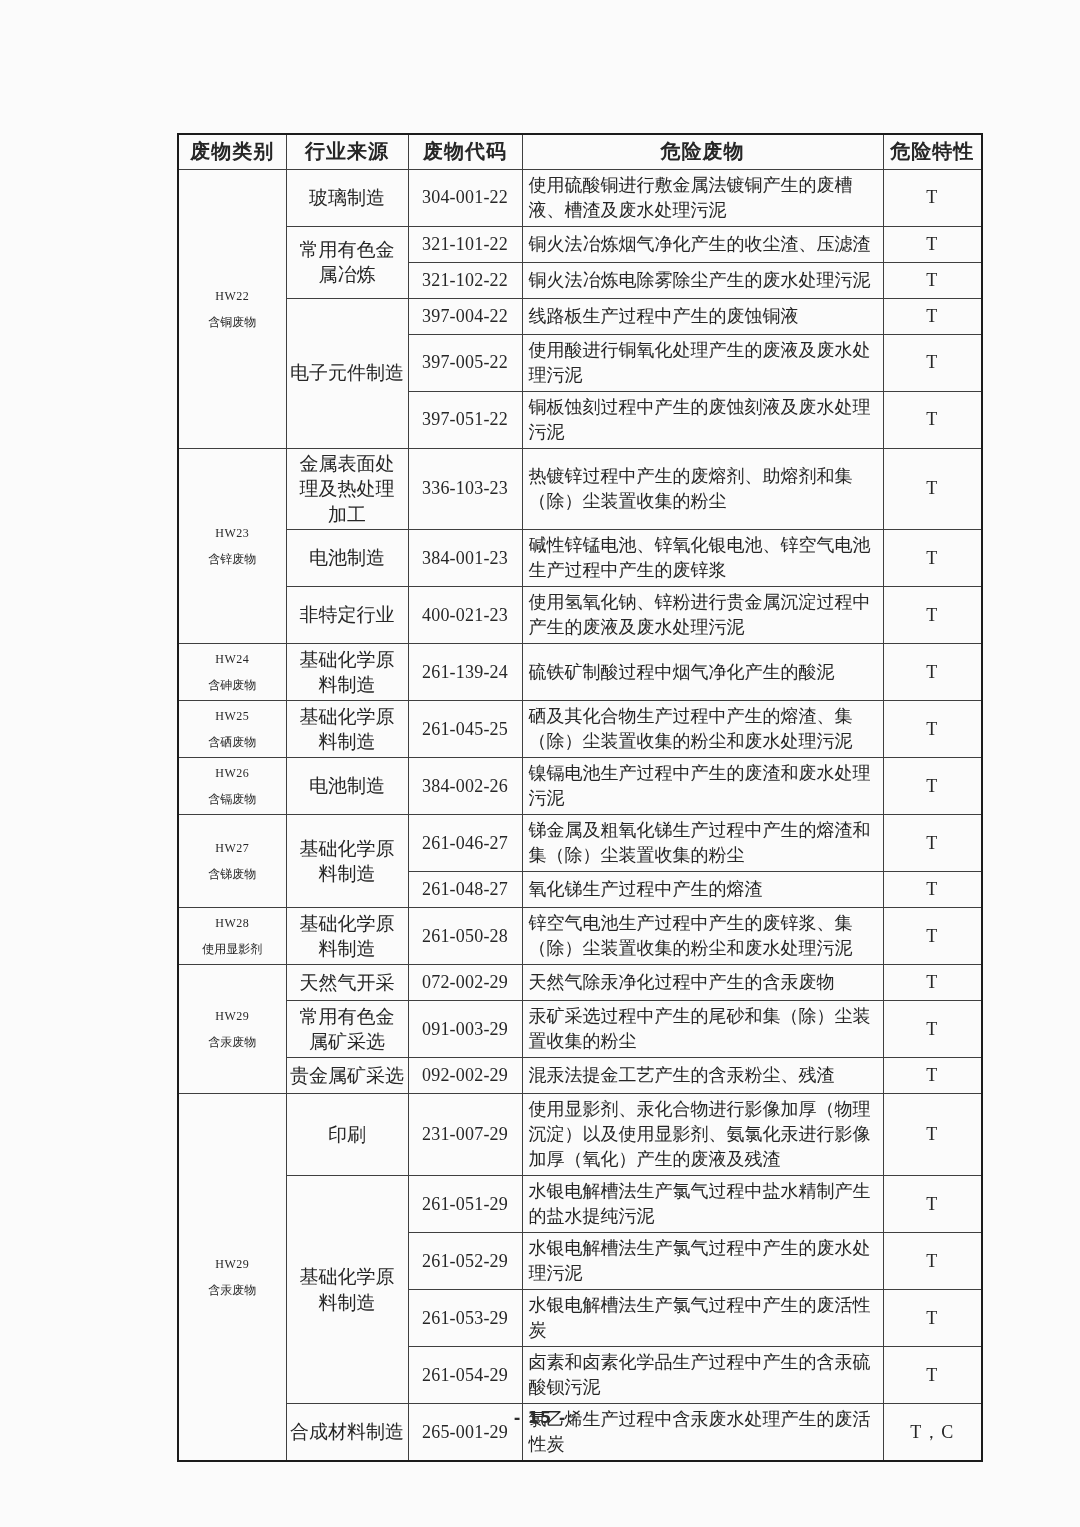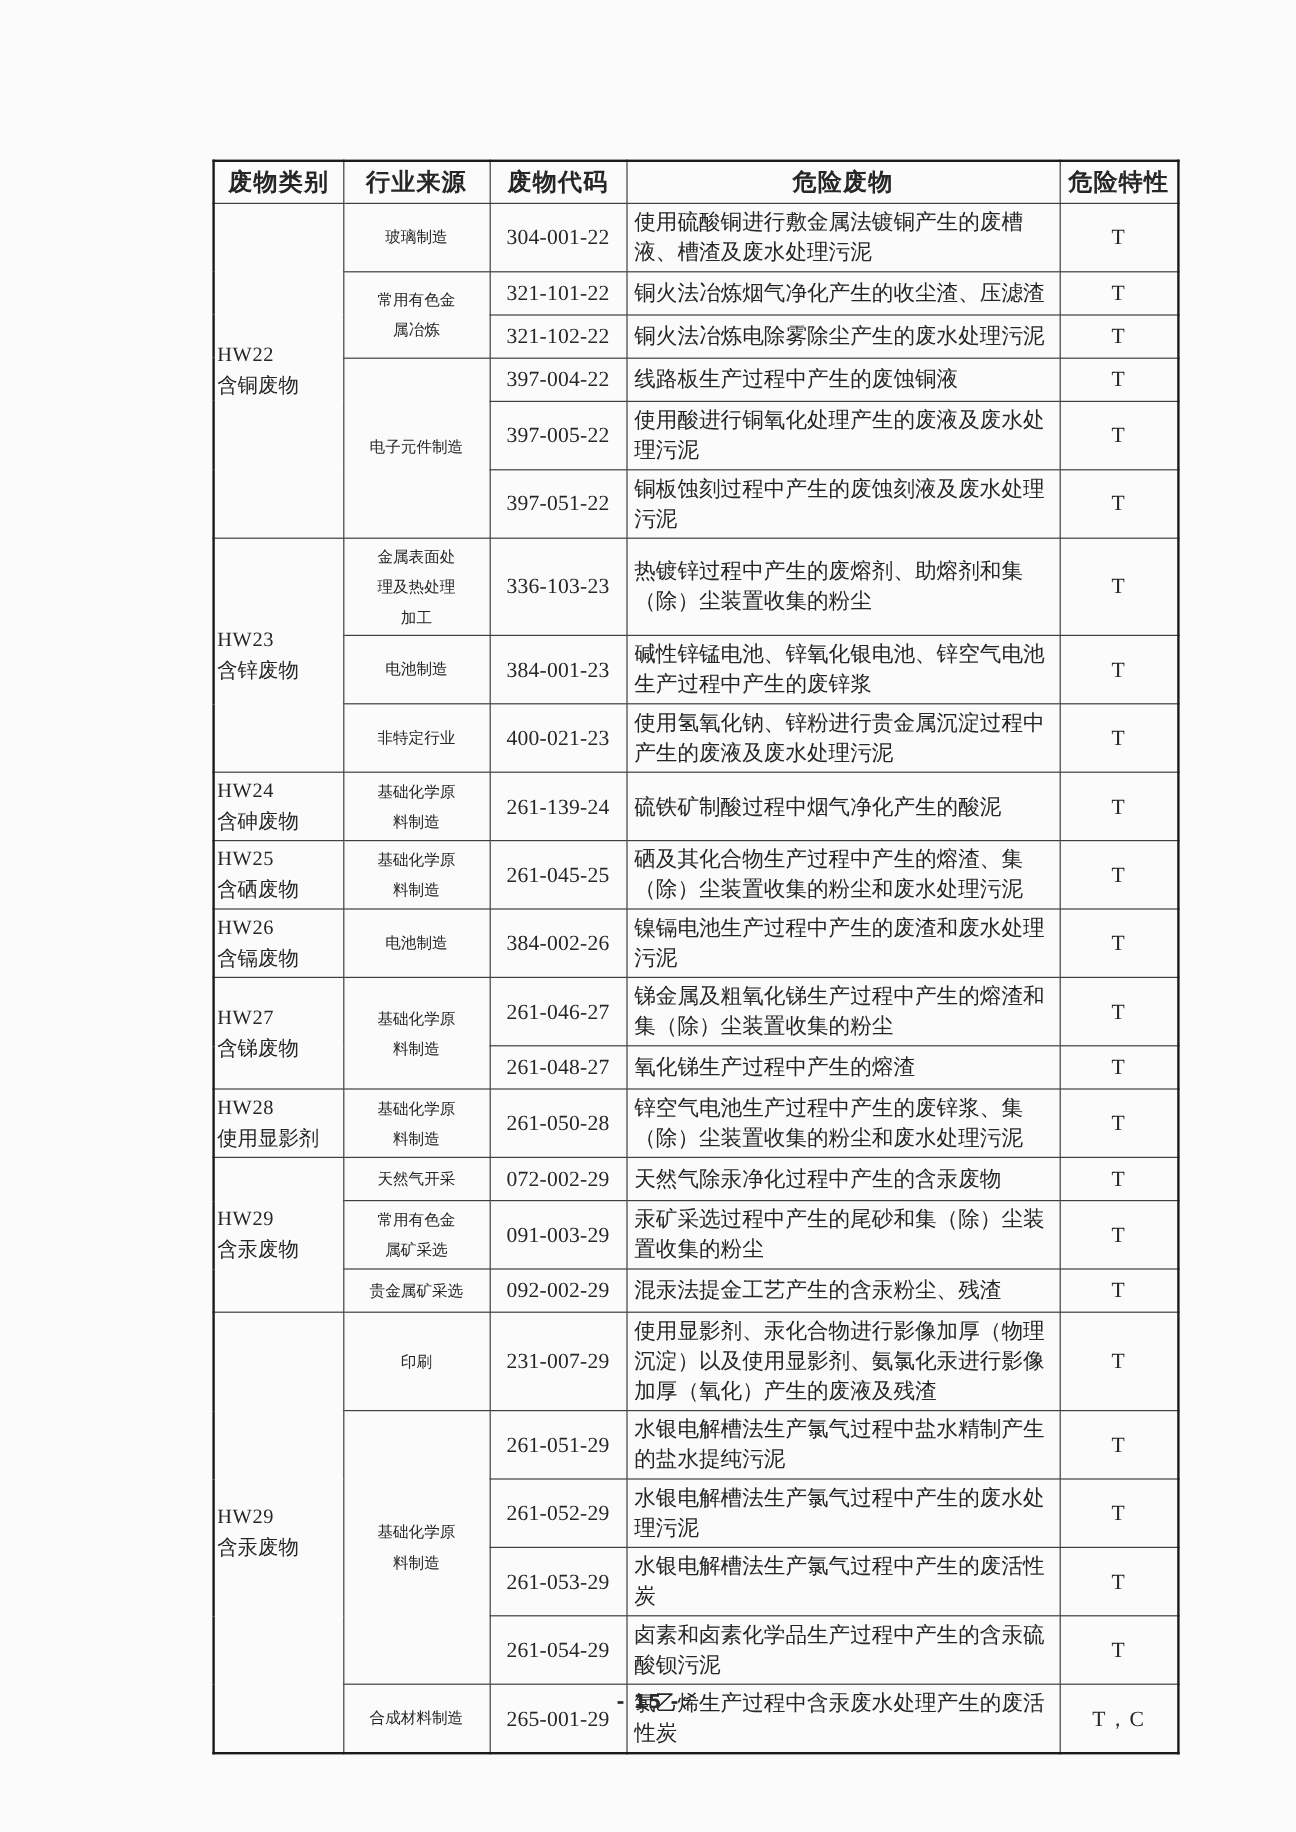--- a/index.html
+++ b/index.html
@@ -38,32 +38,32 @@
   .waste-table tr { height: 36px; }
   .waste-table thead tr { height: 35px; }
   .waste-table th {
     font-size: 20px;
     font-weight: 600;
     text-align: center;
     padding: 2px 2px;
     letter-spacing: 1px;
   }
   td.cat-cell {
-    text-align: left;
-    font-size: 17px;
+    text-align: center;
+    font-size: 12px;
     line-height: 26px;
     padding: 2px 2px;
   }
   td.cat-cell .cat-code {
     font-family: "Liberation Serif", "DejaVu Serif", serif;
     letter-spacing: 0.5px;
   }
   td.src-cell {
     text-align: center;
-    font-size: 13px;
+    font-size: 19px;
     line-height: 25.5px;
     padding: 2px 1px;
     white-space: pre-line;
   }
   td.code-cell {
     text-align: center;
     font-size: 18px;
     padding: 2px 1px;
     letter-spacing: 0.2px;
     white-space: nowrap;

